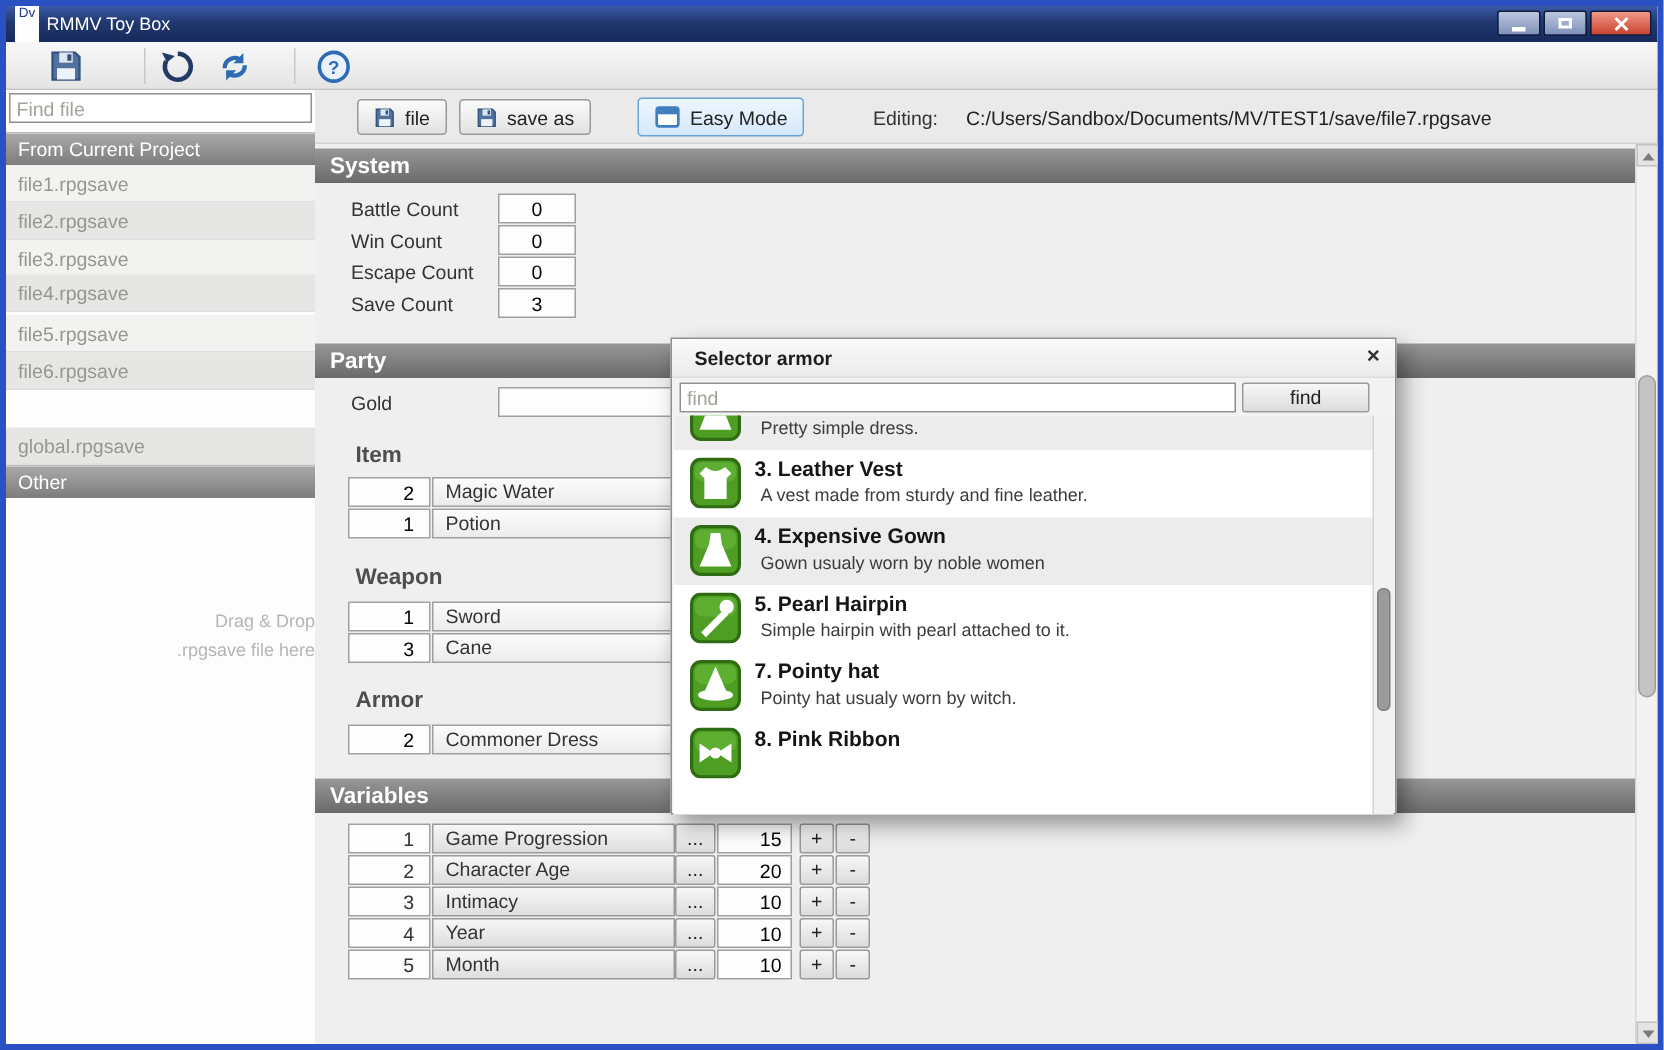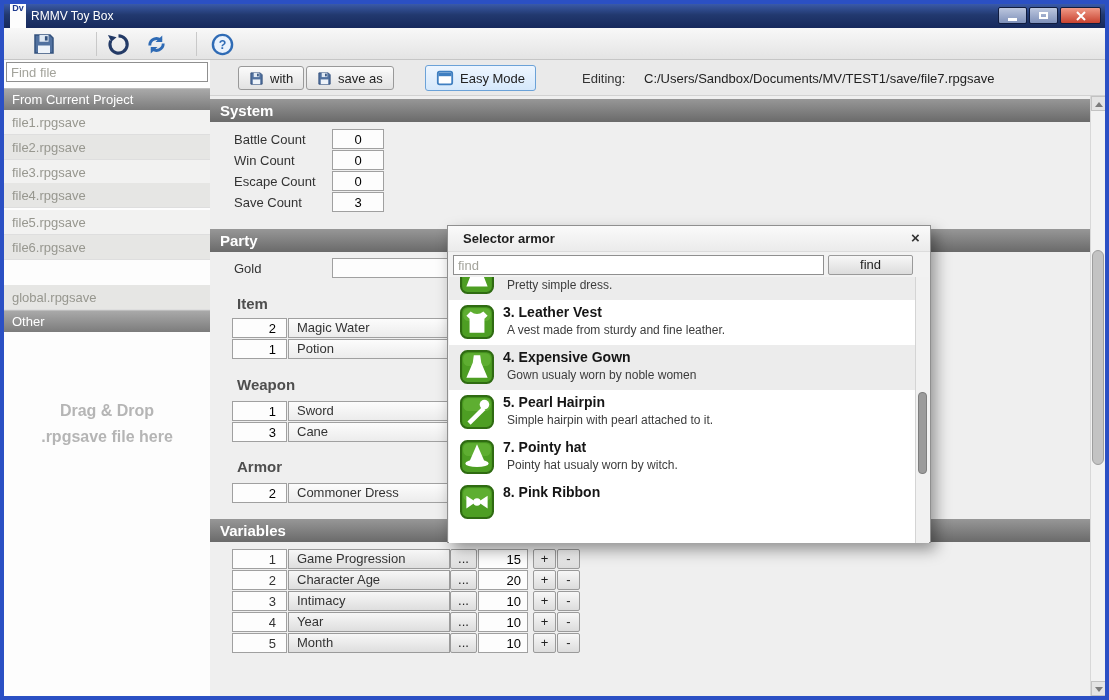--- a/index.html
+++ b/index.html
@@ -4,21 +4,21 @@
 <style>
   html,body{margin:0;padding:0;width:1109px;height:700px;overflow:hidden;font-family:"Liberation Sans",sans-serif;}
   *{box-sizing:border-box;}
   .window{position:absolute;left:0;top:0;width:1109px;height:700px;background:#2b50c4;}
   .frame{position:absolute;left:4px;top:4px;width:1101px;height:692px;background:#efefef;overflow:hidden;}
 
   
   .titlebar{position:absolute;left:0;top:0;width:100%;height:24px;
     background:linear-gradient(180deg,#3a5aa8 0%,#22396f 45%,#16295c 100%);display:flex;align-items:center;}
   .app-icon{width:16px;height:32px;margin:0 5px 0 6px;background:#fdfdfd;border-radius:2px;
-    color:#1f3b8f;font-size:9px;font-weight:bold;text-align:center;line-height:16px;}
+    color:#1f3b8f;font-size:9px;font-weight:normal;text-align:center;line-height:16px;}
   .win-title{color:#fff;font-size:12px;}
   .win-controls{position:absolute;right:4px;top:3px;display:flex;gap:2px;}
   .winbtn{width:29px;height:17px;border:1px solid #101c3f;border-radius:2px;
     background:linear-gradient(#bcc6de,#7f91ba);display:flex;align-items:center;justify-content:center;}
   .winbtn.close{width:41px;background:linear-gradient(#f09a87,#c8422f);}
   .glyph-min{display:block;width:9px;height:3px;background:#fff;margin-top:7px;}
   .glyph-max{display:block;width:9px;height:7px;border:2px solid #fff;}
 
   
   .toolbar{position:absolute;left:0;top:24px;width:100%;height:32px;
@@ -32,22 +32,22 @@
     padding:0 4px;font-size:13px;font-family:inherit;background:#fff;}
   input::placeholder{color:#a3a39b;}
   .side-header{position:absolute;left:0;width:206px;height:22px;background:linear-gradient(#a9a9a9,#7c7c7c);
     color:#fff;font-weight:normal;font-size:13px;line-height:22px;padding-left:8px;border-top:1px solid #bdbdbd;}
   .file-item{position:absolute;left:0;width:206px;height:25px;line-height:25px;padding-left:8px;
     font-size:13px;color:#97978f;border-bottom:1px solid #dedede;}
   .file-item.odd{background:#f2f2f1;}
   .file-item.even{background:#e6e6e4;}
   .file-item.selected{background:#3e3e3e;color:#fff;}
   .dropzone{position:absolute;left:0;top:272px;width:206px;height:364px;background:#fdfdfd;
-    display:flex;flex-direction:column;align-items:center;justify-content:center;
-    color:#b5b5b5;font-weight:bold;font-size:16px;line-height:1.6;text-align:center;padding-bottom:180px;}
+    display:flex;flex-direction:column;align-items:flex-end;justify-content:center;
+    color:#b5b5b5;font-weight:normal;font-size:12px;line-height:1.6;text-align:center;padding-bottom:180px;}
 
   
   .editorbar{position:absolute;left:206px;top:56px;width:895px;height:36px;background:#eaeaea;border-bottom:1px solid #d2d2d2;}
   .btn{position:absolute;display:flex;align-items:center;justify-content:center;gap:6px;
     background:linear-gradient(#fbfbfb,#e2e2e2);border:1px solid #999;border-radius:3px;
     font-size:13px;color:#222;padding:0 10px;}
   .btn.easy{background:linear-gradient(#eef6ff,#d5e8fb);border:1px solid #6ba2d8;}
   .editing-label{position:absolute;left:372px;top:11px;font-size:13px;color:#333;}
   .editing-path{position:absolute;left:434px;top:11px;font-size:13px;color:#222;}
 
@@ -183,21 +183,21 @@
   </div>
 
   <div class="editorbar">
     <div class="btn" style="left:28px;top:6px;height:24px">
       <svg width="15" height="15" viewBox="0 0 16 16">
         <path d="M2 2 h10 l2 2 v10 h-12 z" fill="#51719f" stroke="#33517d"></path>
         <rect x="5" y="2" width="6" height="4.5" fill="#dfe8f2"></rect>
         <rect x="8.6" y="2.8" width="1.8" height="2.9" fill="#33517d"></rect>
         <rect x="4" y="9" width="8" height="5" fill="#eef3f9"></rect>
       </svg>
-      <span>with</span>
+      <span>file</span>
     </div>
     <div class="btn" style="left:96px;top:6px;height:24px">
       <svg width="15" height="15" viewBox="0 0 16 16">
         <path d="M2 2 h10 l2 2 v10 h-12 z" fill="#51719f" stroke="#33517d"></path>
         <rect x="5" y="2" width="6" height="4.5" fill="#dfe8f2"></rect>
         <rect x="8.6" y="2.8" width="1.8" height="2.9" fill="#33517d"></rect>
         <rect x="4" y="9" width="8" height="5" fill="#eef3f9"></rect>
       </svg>
       <span>save as</span>
     </div>

